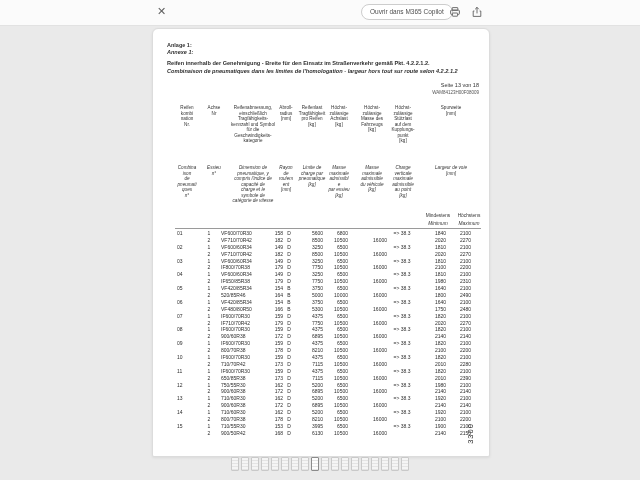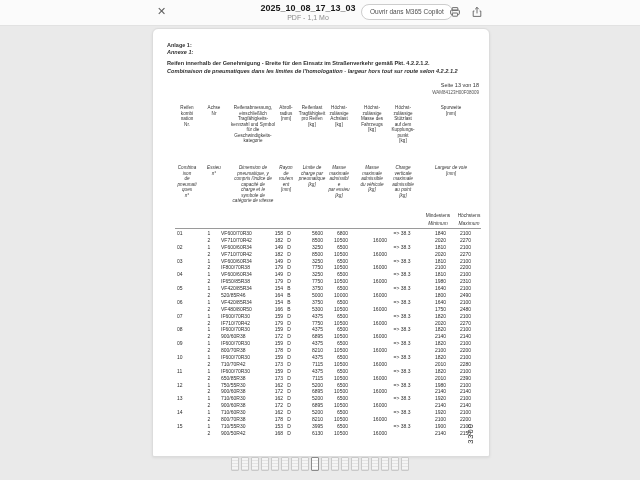--- a/index.html
+++ b/index.html
@@ -72,24 +72,20 @@
   .thumbs{position:absolute;left:231px;top:457px;display:flex;gap:2px;z-index:4;}
   .thumb{width:6px;height:12px;background:#f5f5f5;border:1px solid #c9c9c9;border-radius:1px;
     background-image:linear-gradient(#e4e4e4 1px,transparent 1px);background-size:100% 3px;background-position:0 2px;}
   .thumb.selected{border-color:#8b8b8b;background-color:#fdfdfd;}
 </style>
 </head>
 <body>
 
 <div class="topbar">
   <div class="close">✕</div>
-  <div class="titleblock">
-    <div class="title">2025_10_08_17_13_03</div>
-    <div class="subtitle">PDF - 1,1 Mo</div>
-  </div>
   <button class="copilot">Ouvrir dans M365 Copilot</button>
   <div class="tbicon icon-print">
     <svg width="12" height="12" viewBox="0 0 12 12" fill="none" stroke="#5f5f5f" stroke-width="0.9" stroke-linejoin="round">
       <rect x="3.2" y="1.6" width="5.6" height="2.6" rx="0.4"></rect>
       <rect x="1.6" y="4.2" width="8.8" height="4.2" rx="0.8"></rect>
       <rect x="3.4" y="7.0" width="5.2" height="3.2" rx="0.4" fill="#fbfbfb"></rect>
     </svg>
   </div>
   <div class="tbicon icon-share">
     <svg width="12" height="12" viewBox="0 0 12 12" fill="none" stroke="#5f5f5f" stroke-width="0.9" stroke-linecap="round" stroke-linejoin="round">

